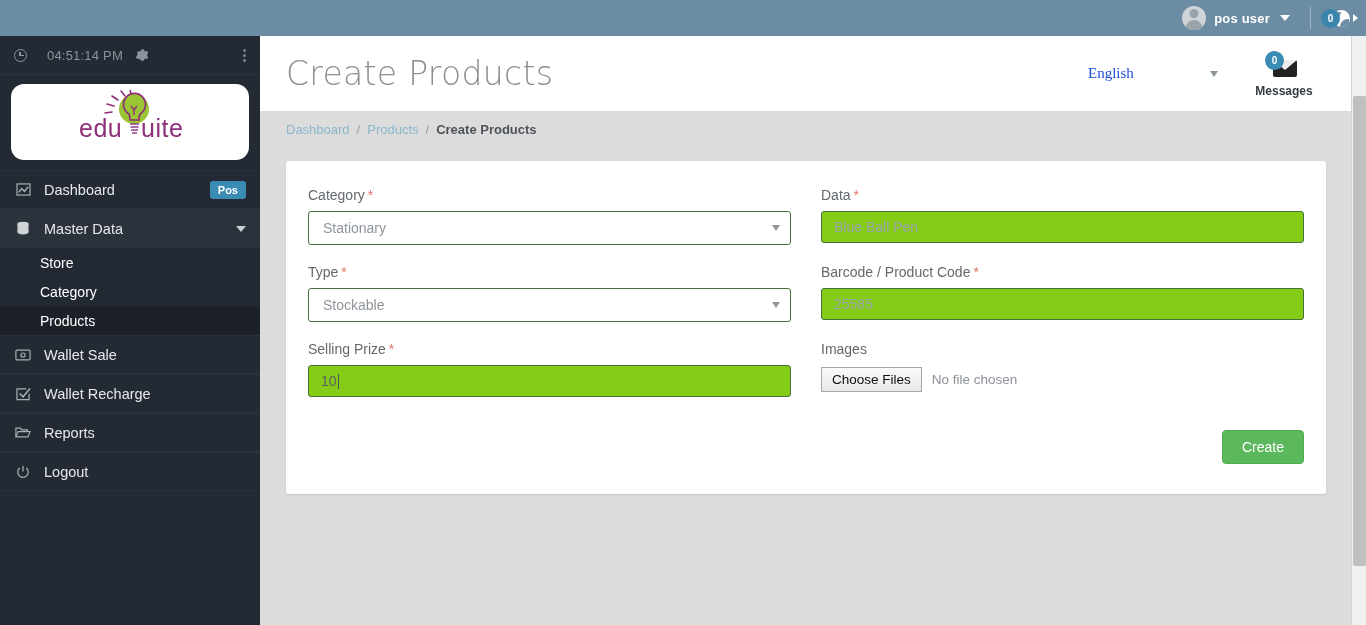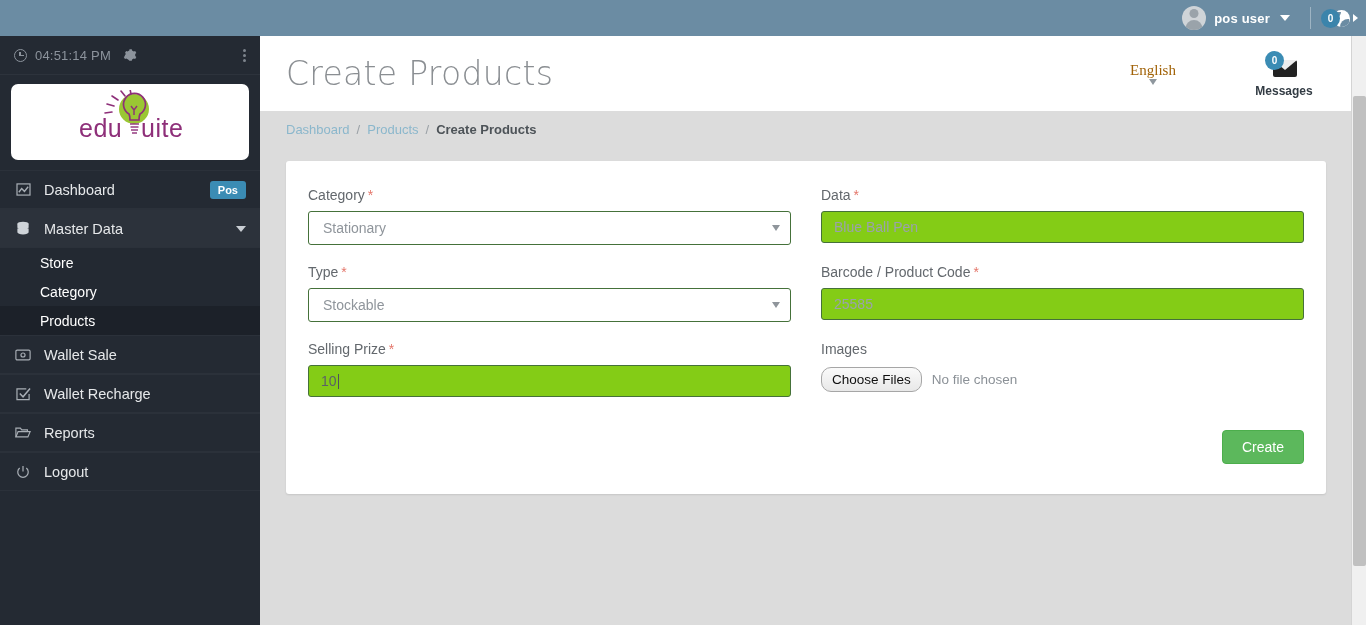--- a/index.html
+++ b/index.html
@@ -93,36 +93,36 @@
     border-radius: 50%; position: relative; margin-right: 8px; flex: none;
   }
   .clock-icon::before {
     content: ""; position: absolute; left: 4px; top: 2px;
     width: 1.5px; height: 4px; background: #8c939c;
   }
   .clock-icon::after {
     content: ""; position: absolute; left: 4.5px; top: 5px;
     width: 4px; height: 1.5px; background: #8c939c;
   }
-  .sb-time { letter-spacing: .2px; }
+  .sb-time { letter-spacing: .2px; margin-left: 12px; }
   .gear-icon {
     margin-left: 12px; width: 14px; height: 14px; position: relative; flex: none;
   }
   .gear-icon svg { display: block; }
   .dots-icon {
     margin-left: auto; width: 4px; display: flex;
     flex-direction: column; align-items: center; gap: 2px;
   }
   .dots-icon span {
     width: 3px; height: 3px; background: #7d848d; border-radius: 50%; display: block;
   }
 
   .sb-logo {
     margin: 9px 11px 0 11px; height: 76px;
-    background: #ffffff; border-radius: 7px;
+    background: #ffffff; border-radius: 13px;
     display: flex; align-items: center; justify-content: center;
   }
   .logo-wrap { position: relative; width: 150px; height: 64px; }
 
   .sb-nav { margin-top: 10px; }
   .sb-item {
     height: 39px; display: flex; align-items: center;
     padding: 0 14px; color: #e6e8ea; font-size: 14.5px;
     border-bottom: 1px solid #2b313a; border-top: 1px solid #2b313a;
     cursor: pointer; position: relative;
@@ -163,23 +163,23 @@
     padding: 0 26px 0 26px;
   }
   .page-title {
     font-size: 33px; font-weight: 300; color: #8a8e92;
     letter-spacing: .3px; flex: 1;
     font-family: "DejaVu Sans", sans-serif;
   }
   .head-right { display: flex; align-items: center; gap: 0; }
   .lang-select {
     display: flex; align-items: center; width: 130px;
-    color: #a16207; font-size: 15px;
+    color: #1d4ed8; font-size: 15px;
     font-family: "Liberation Serif", serif;
-    cursor: pointer; margin-right: 18px; flex-direction: column;
+    cursor: pointer; margin-right: 18px;
   }
   .lang-label { flex: 1; }
   .lang-caret {
     width: 0; height: 0;
     border-left: 4px solid transparent;
     border-right: 4px solid transparent;
     border-top: 6px solid #8f979e;
   }
   .messages {
     width: 96px; display: flex; flex-direction: column;
@@ -255,21 +255,21 @@
     border-top: 6px solid #8f959b;
   }
   .finput.focused { color: #5c6166; text-align: right; }
   .caret-blink {
     display: inline-block; width: 1px; height: 15px;
     background: #4d5358; vertical-align: -3px; margin-left: 1px;
   }
   .value-text { font-size: 14px; color: #5c6166; }
   .file-row { display: flex; align-items: center; padding-top: 2px; }
   .choose-btn {
-    border: 1px solid #a6a6a6; border-radius: 10px;
+    border: 1px solid #a6a6a6; border-radius: 0;
     background: linear-gradient(#fafafa, #e8e8e8);
     font-size: 13.5px; color: #101010; padding: 4px 10px;
     font-family: "Liberation Sans", sans-serif; cursor: pointer;
   }
   .no-file { font-size: 13.5px; color: #8b9197; margin-left: 10px; }
   .actions { display: flex; justify-content: flex-end; padding-top: 14px; }
   .btn-create {
     background: #5cb85c; border: 1px solid #4cae4c; color: #ffffff;
     font-size: 14px; border-radius: 4px;
     padding: 8px 19px; cursor: pointer;

